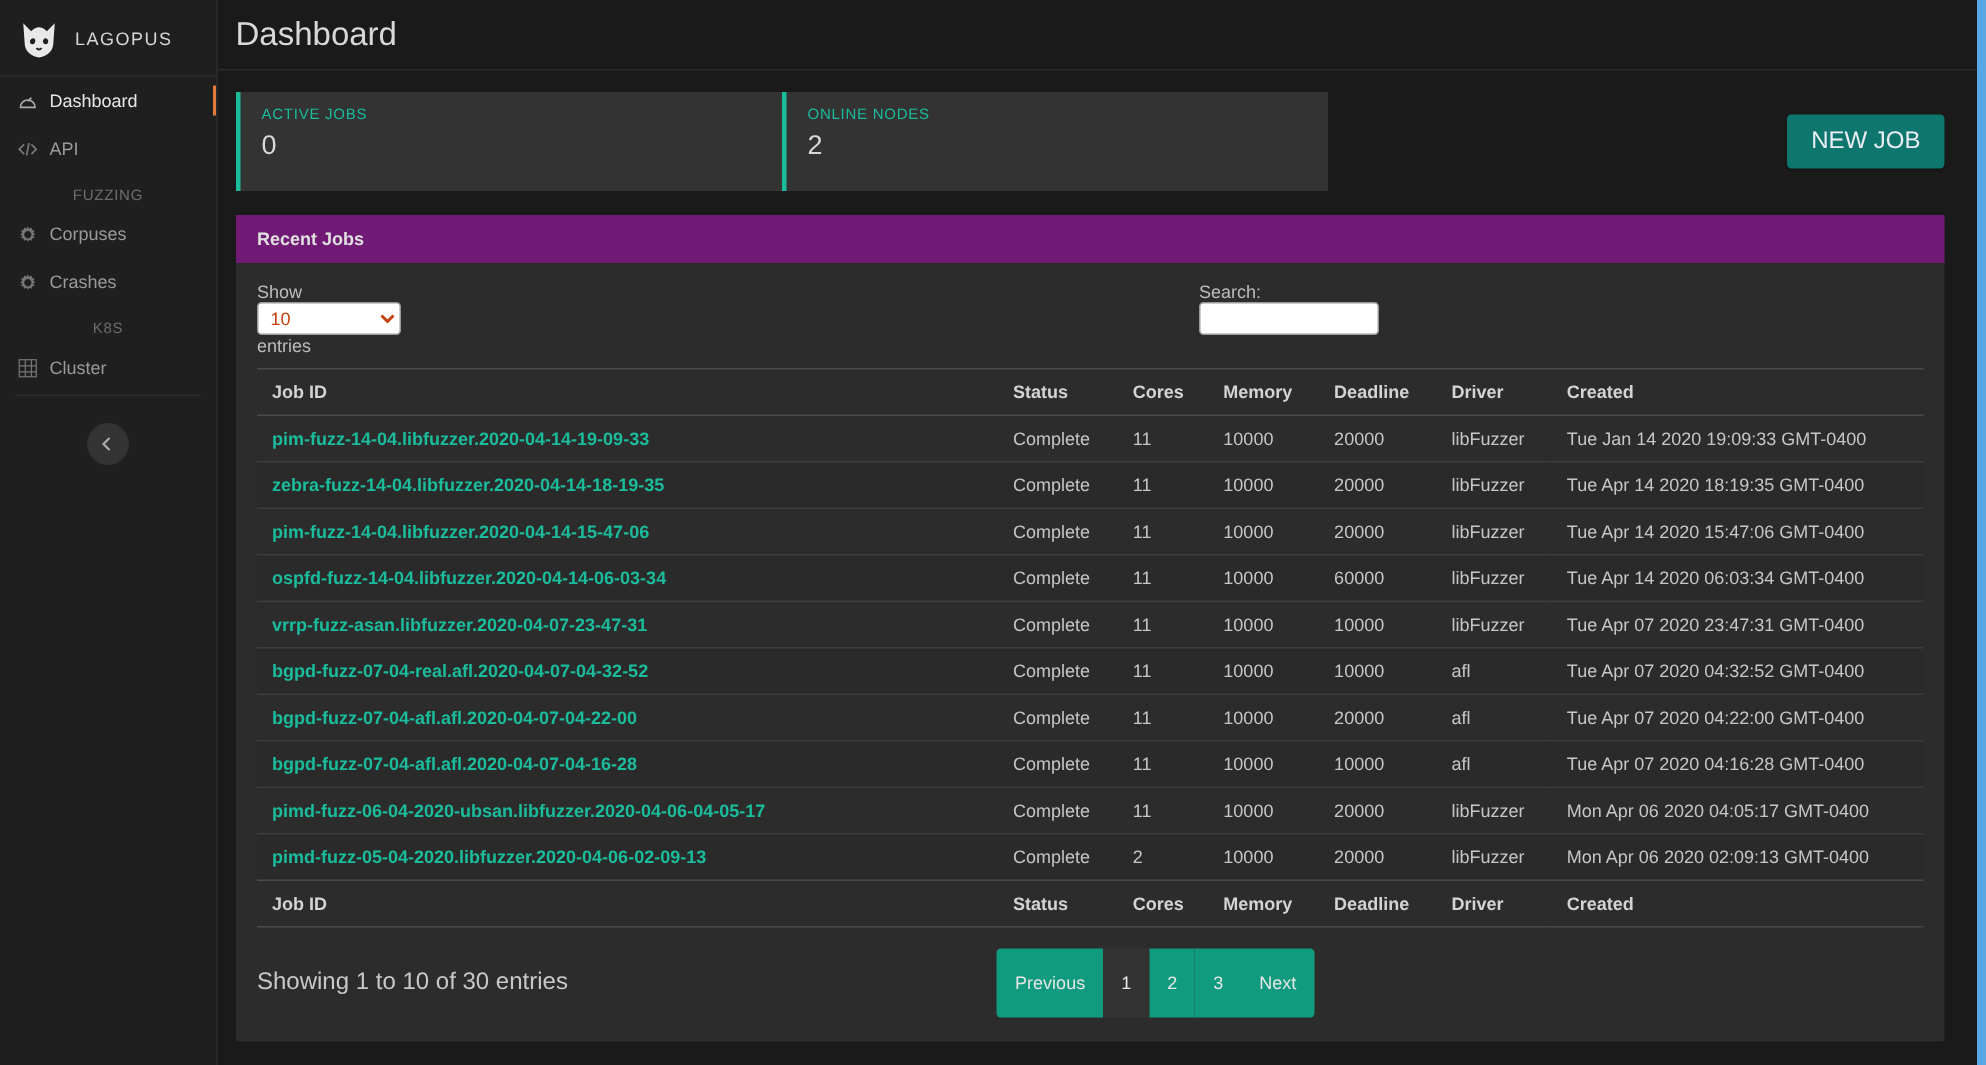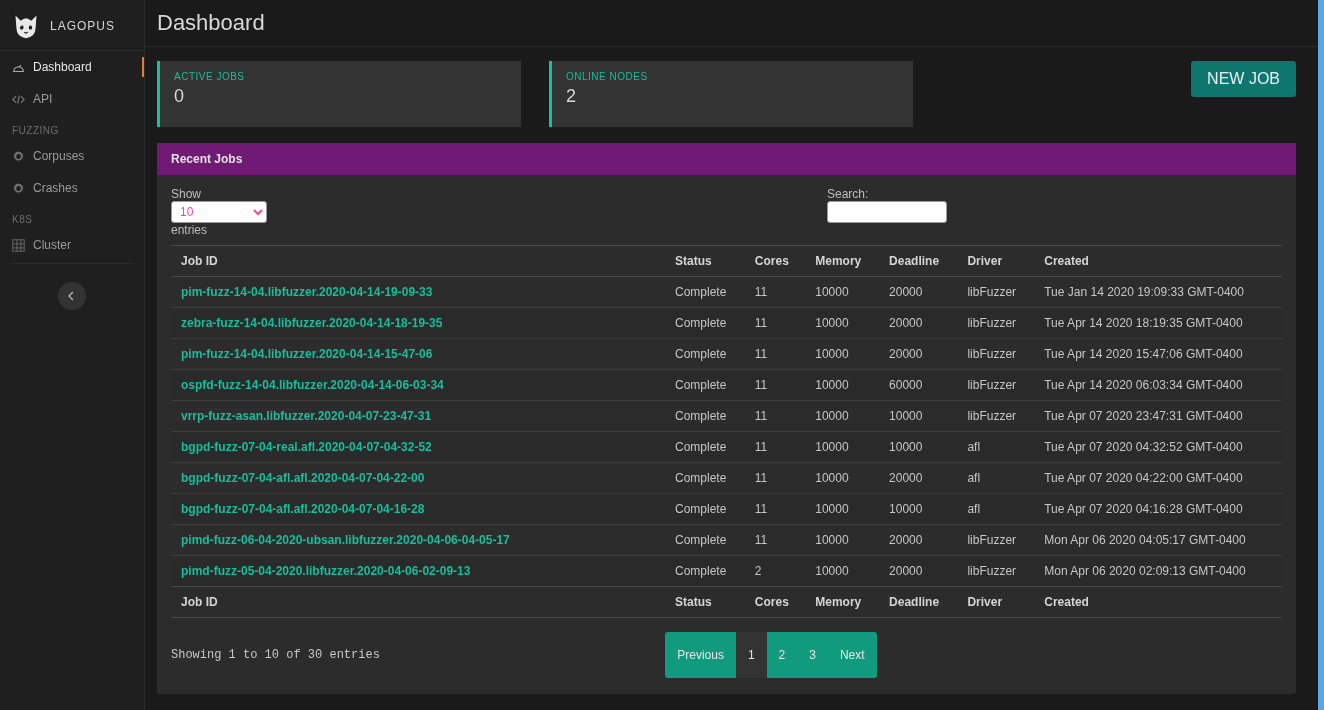--- a/index.html
+++ b/index.html
@@ -19,20 +19,21 @@
 
   
   .sidebar {
     width: 145px;
     background: #1f1f1f;
     border-right: 1px solid #2b2b2b;
     flex-shrink: 0;
     display: flex;
     flex-direction: column;
     padding-top: 4px;
+    text-align: center;
   }
   .brand-row {
     display: flex; align-items: center; gap: 10px;
     padding: 8px 10px 10px 12px;
     border-bottom: 1px solid #2b2b2b;
   }
   .brand-logo { width: 28px; height: 28px; }
   .brand-text { font-size: 12px; letter-spacing: 1px; color: #d6d6d6; font-weight: 500; }
 
   .nav-item {
@@ -63,21 +64,21 @@
   
   .main { flex: 1; display:flex; flex-direction:column; overflow:hidden; }
   .page-header {
     padding: 10px 18px 10px 12px;
     border-bottom: 1px solid #2b2b2b;
   }
   .page-title { font-size: 22px; font-weight: 400; color: #d8d8d8; }
 
   .content { padding: 14px 22px 20px 12px; overflow:auto; }
 
-  .cards-row { display:flex; align-items:flex-start; gap:28px; }
+  .cards-row { display:flex; align-items:center; }
   .stat-card {
     width: 364px; height: 66px;
     background:#333333;
     border-left: 3px solid #1abc9c;
     padding: 10px 14px;
   }
   .stat-label { font-size: 10px; color:#1abc9c; letter-spacing:.5px; }
   .stat-value { font-size: 18px; color:#d8d8d8; margin-top:4px; font-weight:500; }
   .new-job-btn {
     margin-left:auto;
@@ -88,24 +89,24 @@
   }
 
   
   .panel { margin-top:16px; background:#2c2c2c; border-radius:2px; }
   .panel-header {
     background:#701a75; padding: 9px 14px;
     font-size: 12px; color:#e0e0e0; font-weight:600;
   }
   .panel-body { padding: 12px 14px 16px; }
 
-  .table-controls { display:flex; gap: 80px; margin-bottom: 8px; }
+  .table-controls { display:flex; gap: 52px; margin-bottom: 8px; }
   .control-block .lbl { font-size: 12px; color:#bdbdbd; display:block; }
   .length-select {
-    width: 96px; height:22px; background:#fff; color:#ec4899; border:1px solid #999;
+    width: 96px; height:22px; background:#fff; color:#c2410c; border:1px solid #999;
     border-radius:3px; font-size:12px; padding:0 4px;
   }
   .search-input {
     width: 120px; height:22px; background:#fff; border:1px solid #999;
     border-radius:3px; padding:0 4px; font-size:12px;
   }
   .control-block.search { margin-left:480px; }
 
   table.jobs {
     width:100%; border-collapse:collapse; margin-top:6px;
@@ -122,21 +123,21 @@
   table.jobs tfoot th {
     color:#d4d4d4; font-weight:600;
     border-top:1px solid #4a4a4a; border-bottom:1px solid #4a4a4a;
   }
   table.jobs td { color:#c6c6c6; }
   table.jobs td.jobid a { color:#1abc9c; text-decoration:none;font-weight:bold; }
   table.jobs tbody tr:nth-child(even) { background:#2a2a2a; }
   table.jobs th.jobid-col, table.jobs td.jobid { width: 494px; }
 
   .table-footer { display:flex; align-items:center; margin-top:14px; }
-  .info-text { font-size:12px; color:#c8c8c8;font-family:Liberation Mono, monospace; }
+  .info-text { font-size:16px; color:#c8c8c8; }
   .pager { margin: 0 auto; display:flex; }
   .pager .pg {
     padding:16px 12px; font-size:12px; color:#e6e6e6; cursor:pointer;
     background:#109b7f;
   }
   .pager .pg.active { background:#333; }
   .pager .pg:first-child { border-top-left-radius:3px; border-bottom-left-radius:3px; }
   .pager .pg:last-child  { border-top-right-radius:3px; border-bottom-right-radius:3px; }
 </style>
 </head>

